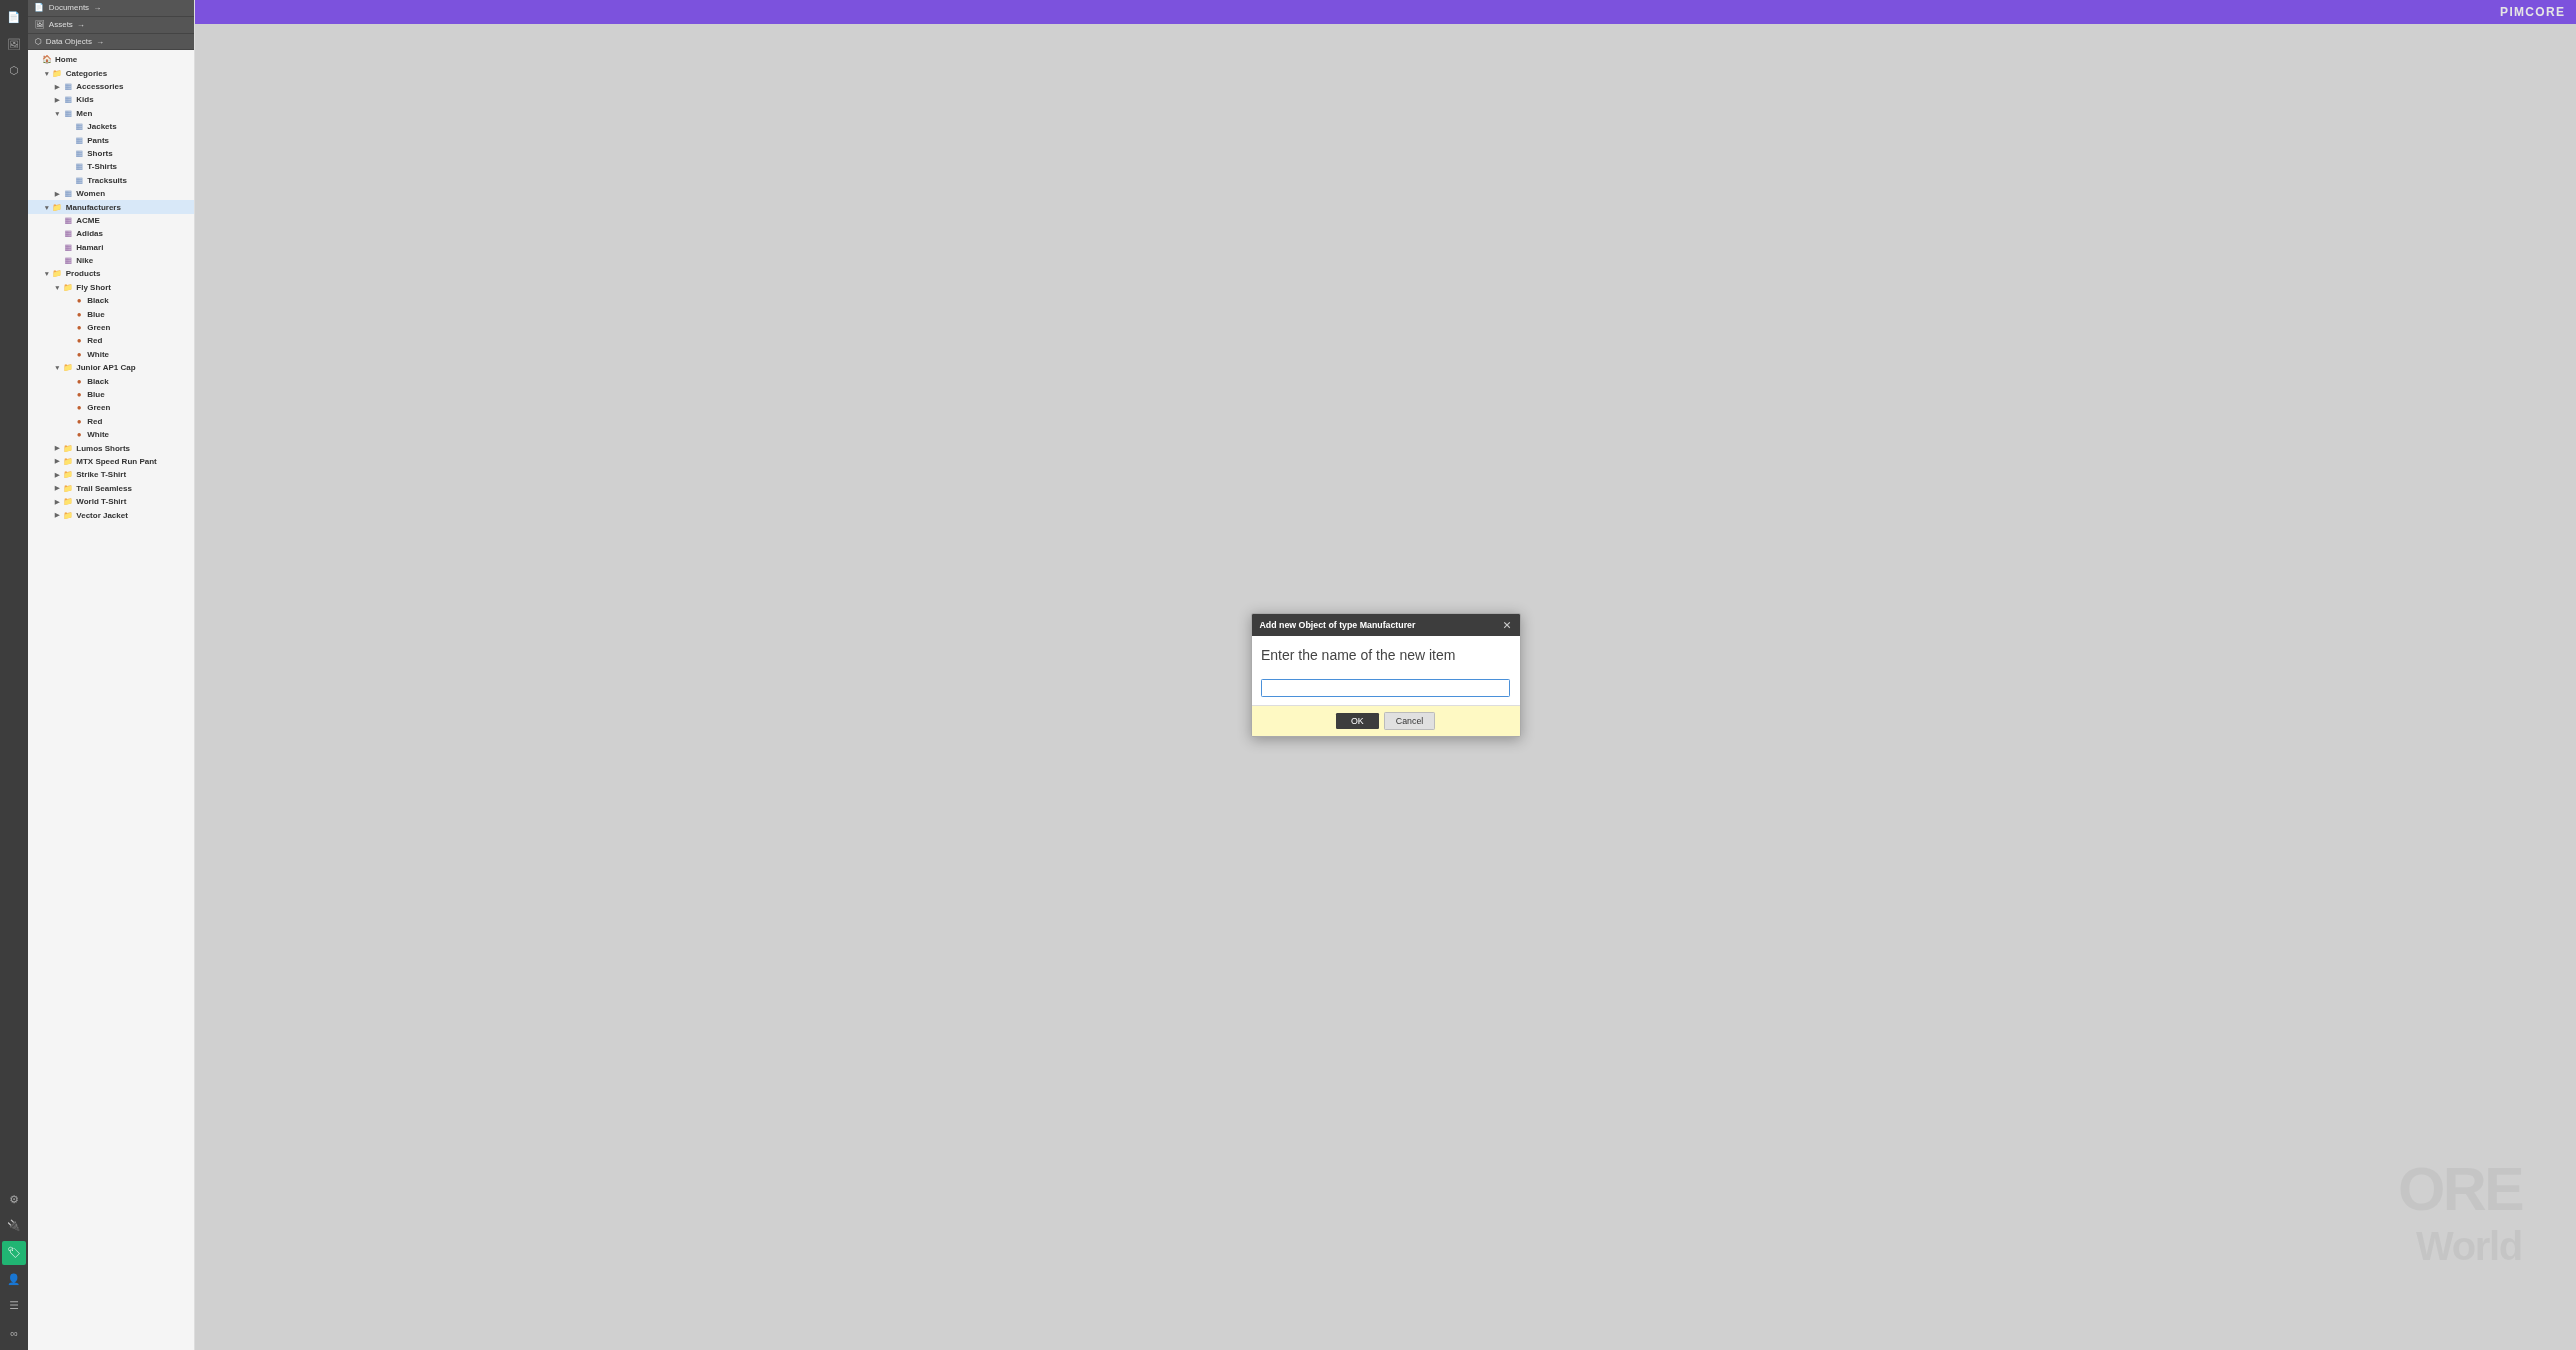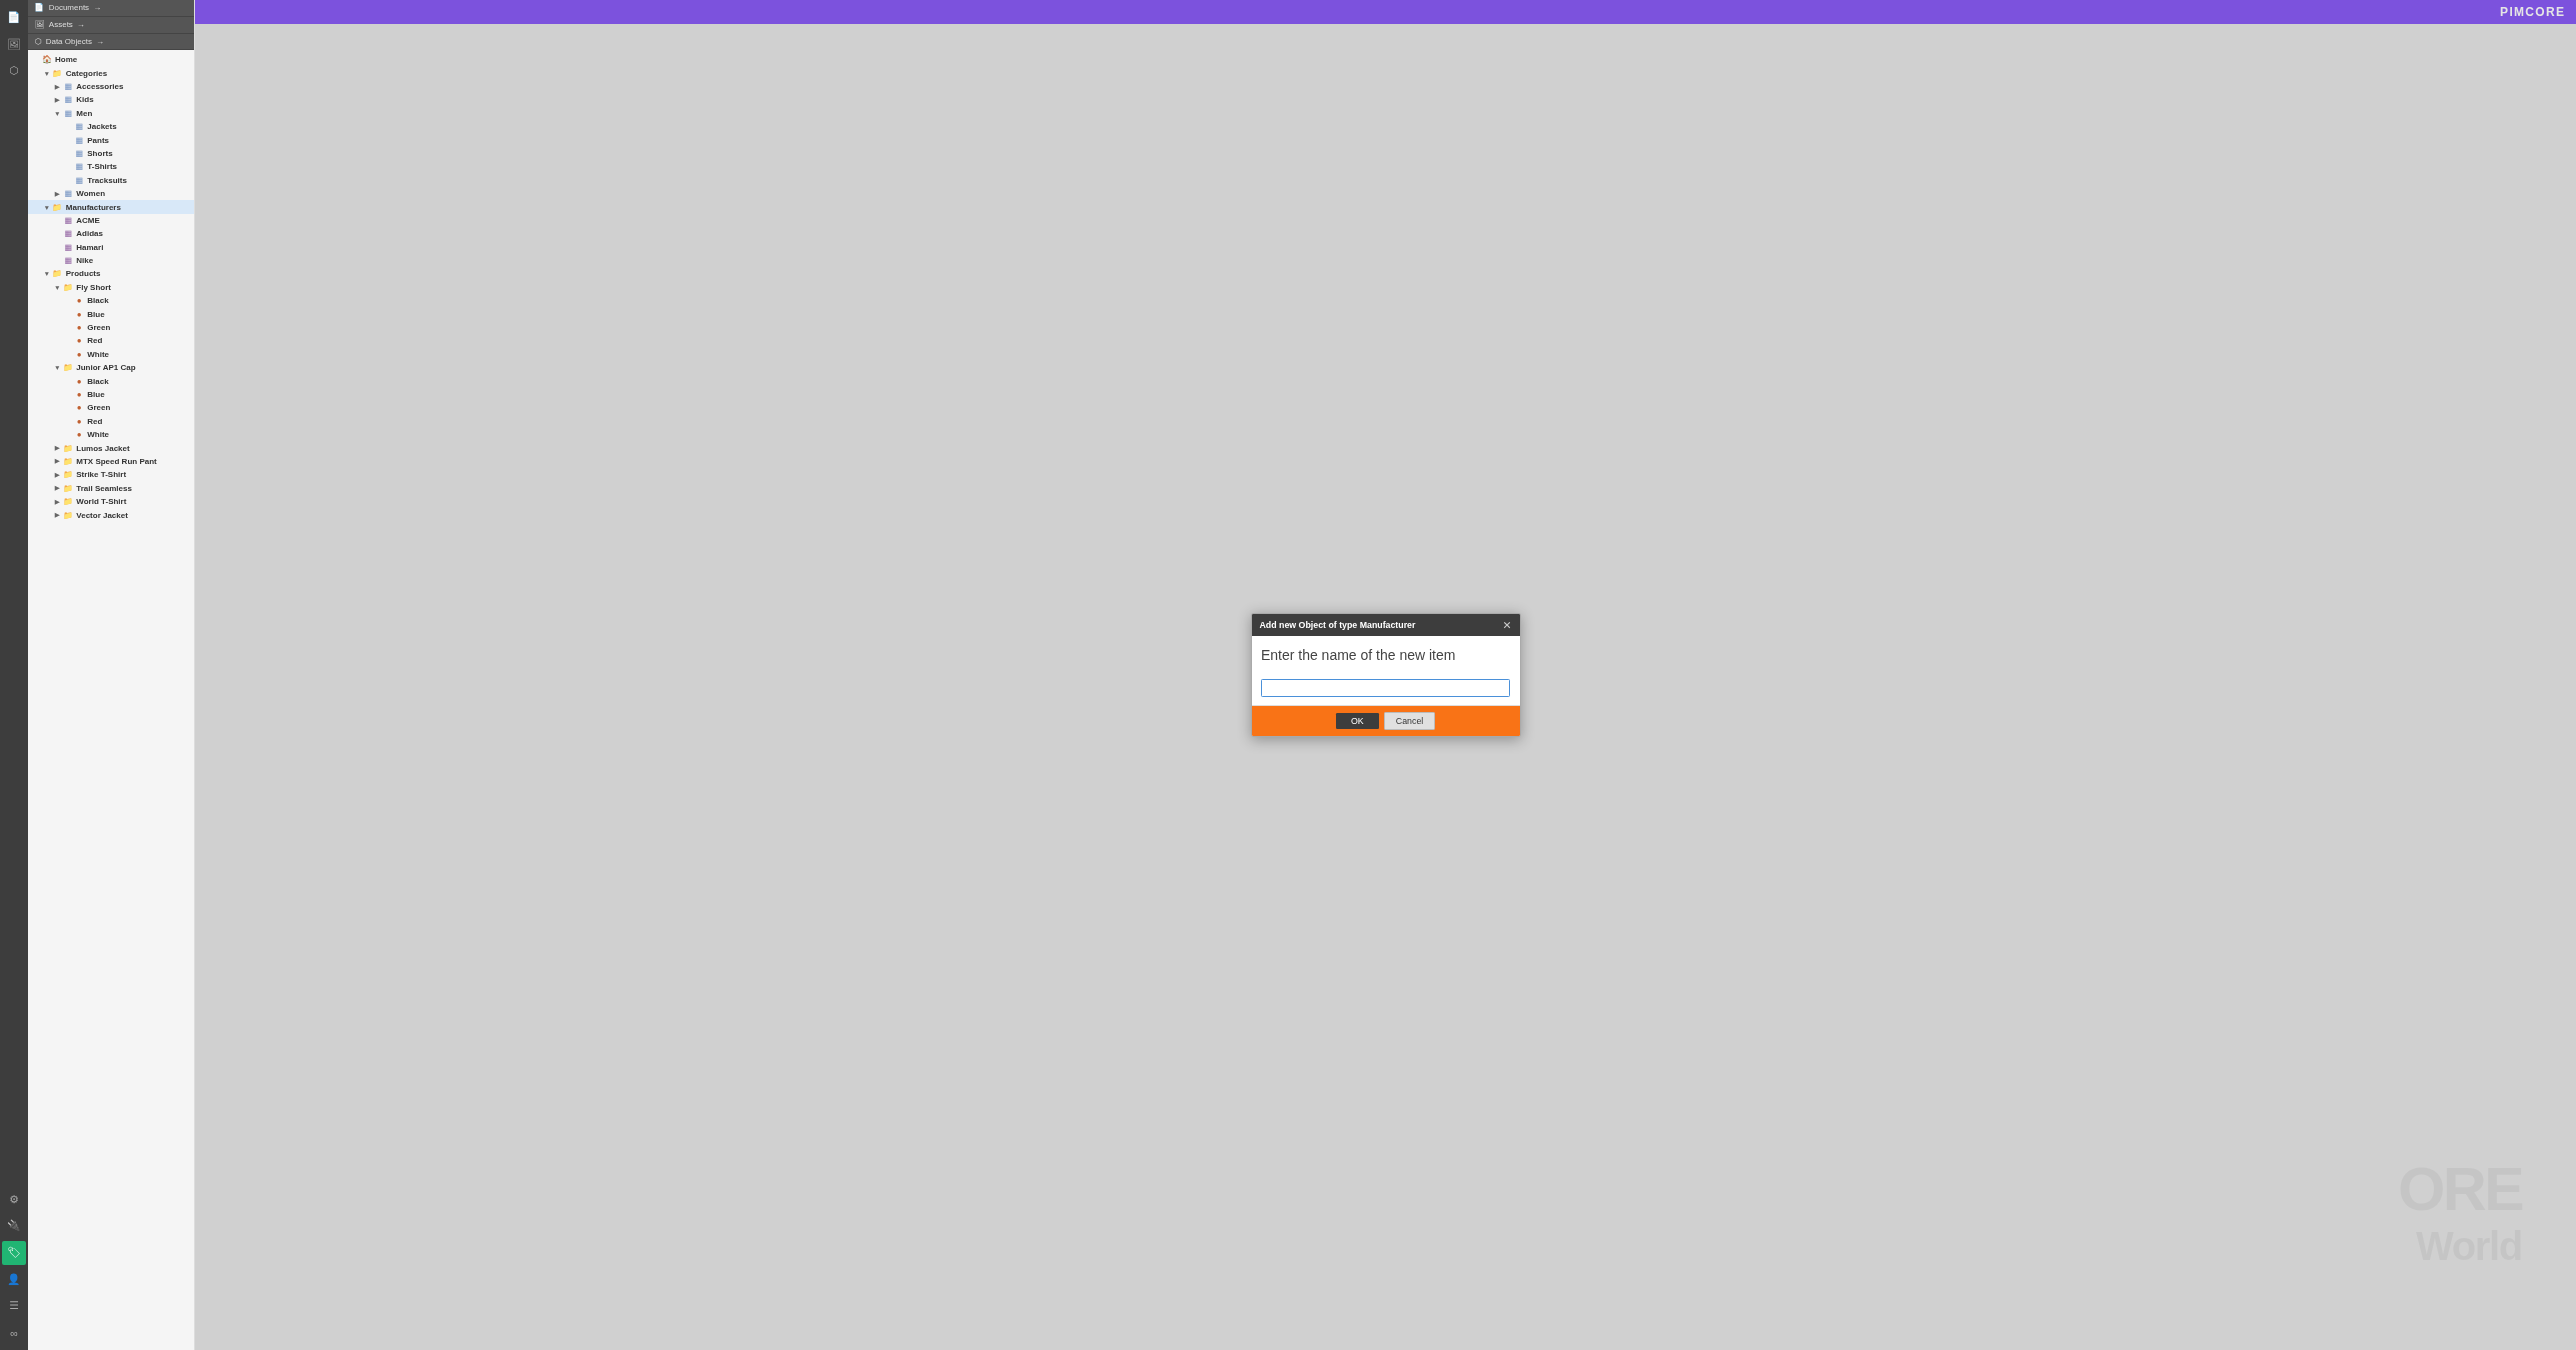--- a/index.html
+++ b/index.html
@@ -214,21 +214,21 @@
     .modal-input {
       width: 100%;
       border: 0.7px solid #4a90d9;
       padding: 3.4px 4.7px;
       font-size: 8.8px;
       outline: none;
       border-radius: 1.3px;
     }
 
     .modal-footer {
-      background: #f97316;
+      background: #fef9c3;
       padding: 5.4px 8px;
       display: flex;
       align-items: center;
       justify-content: center;
       gap: 5.4px;
       border-top: 0.7px solid #ddd;
     }
 
     .btn-ok {
       background: #3d3d3d;
@@ -476,21 +476,21 @@
     </div>
     <div class="tree-item indent-3">
       <span class="expander"></span>
       <span class="icon" style="color:#c06030;">●</span>
       <span class="label">White</span>
     </div>
 
     <div class="tree-item indent-2">
       <span class="expander">▶</span>
       <span class="icon" style="color:#c06030;">📁</span>
-      <span class="label">Lumos Jacket</span>
+      <span class="label">Lumos Shorts</span>
     </div>
 
     <div class="tree-item indent-2">
       <span class="expander">▶</span>
       <span class="icon" style="color:#c06030;">📁</span>
       <span class="label">MTX Speed Run Pant</span>
     </div>
 
     <div class="tree-item indent-2">
       <span class="expander">▶</span>

